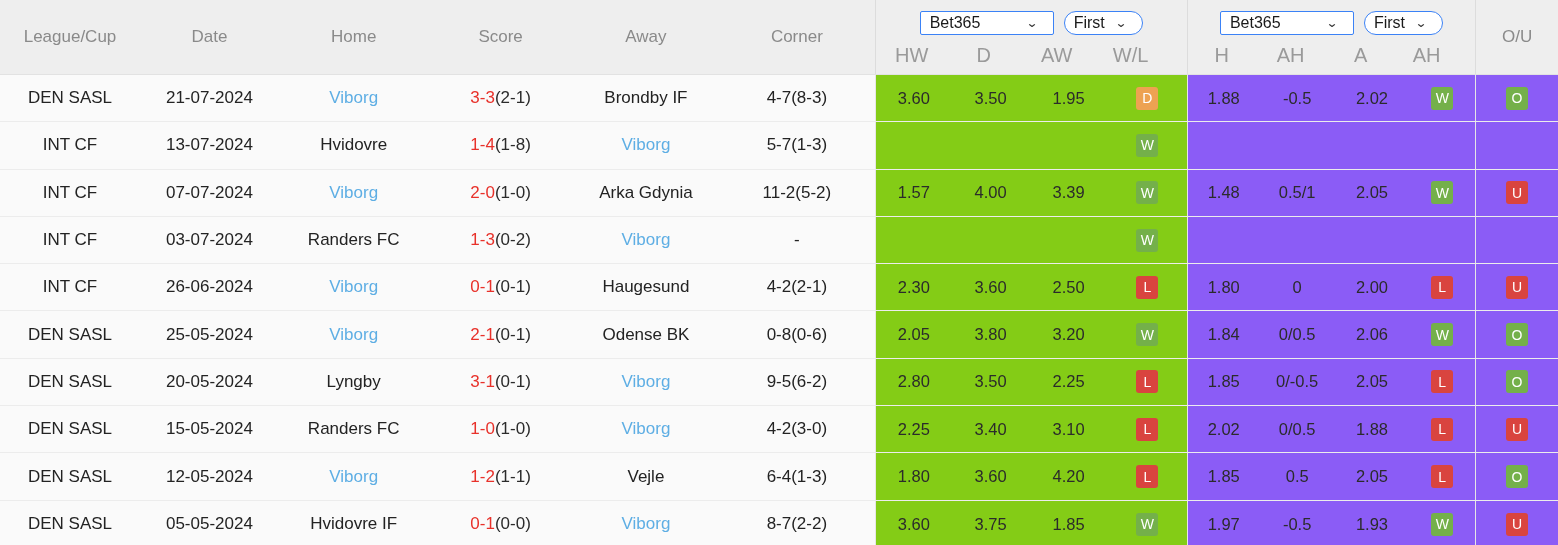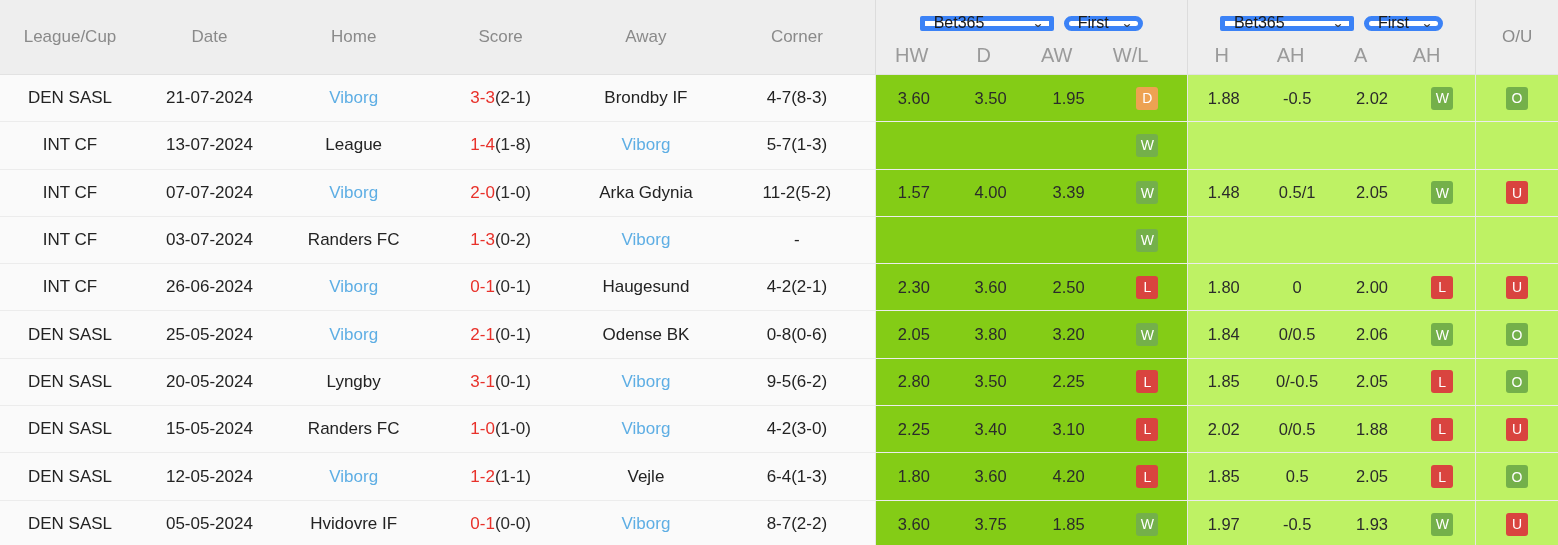--- a/index.html
+++ b/index.html
@@ -46,24 +46,24 @@
     align-items: center;
     gap: 10px;
     height: 38px;
     padding-top: 4px;
   }
   .sel {
     display: inline-flex;
     align-items: center;
     justify-content: space-between;
     background: #ffffff;
-    border: 5px solid #3b82f6;
+    border: 1px solid #3b82f6;
     border-radius: 2px;
-    height: 15px;
-    padding: 0 6px 0 9px;
+    height: 24px;
+    padding: 0 16px 0 9px;
     font-size: 16px;
     color: #1a1a1a;
     cursor: pointer;
   }
   .sel.book { width: 134px; }
   .sel.period { width: 79px; border-radius: 12px; }
   .sel .caret {
     margin-left: 7px;
     font-size: 12px;
     color: #333;
@@ -105,21 +105,21 @@
   }
   tbody tr:last-child td { border-bottom: none; }
 
   td.oddcell {
     background: #84cc16;
     font-size: 16.5px;
     color: #2b2b2b;
   }
   td.oddcell.wl { }
   td.rightcell {
-    background: #bef264;
+    background: #8b5cf6;
     font-size: 16.5px;
     color: #2b2b2b;
   }
   td.sec-sep { border-left: 1px solid #e6e6e6; }
 
   .link { color: #5eaee4; cursor: pointer; }
   .score-main { color: #e8312a; }
   .score-ht { color: #2b2b2b; }
 
   .badge {
@@ -230,21 +230,21 @@
           <td class="oddcell wl"><span class="badge D">D</span></td>
           <td class="rightcell sec-sep">1.88</td>
           <td class="rightcell">-0.5</td>
           <td class="rightcell">2.02</td>
           <td class="rightcell"><span class="badge W">W</span></td>
           <td class="rightcell sec-sep"><span class="badge O">O</span></td>
         </tr>
         <tr>
           <td>INT CF</td>
           <td>13-07-2024</td>
-          <td><span>League</span></td>
+          <td><span>Hvidovre</span></td>
           <td><span class="score-main">1-4</span><span class="score-ht">(1-8)</span></td>
           <td><span class="link">Viborg</span></td>
           <td>5-7(1-3)</td>
           <td class="oddcell sec-sep"></td>
           <td class="oddcell"></td>
           <td class="oddcell"></td>
           <td class="oddcell wl"><span class="badge W">W</span></td>
           <td class="rightcell sec-sep"></td>
           <td class="rightcell"></td>
           <td class="rightcell"></td>

